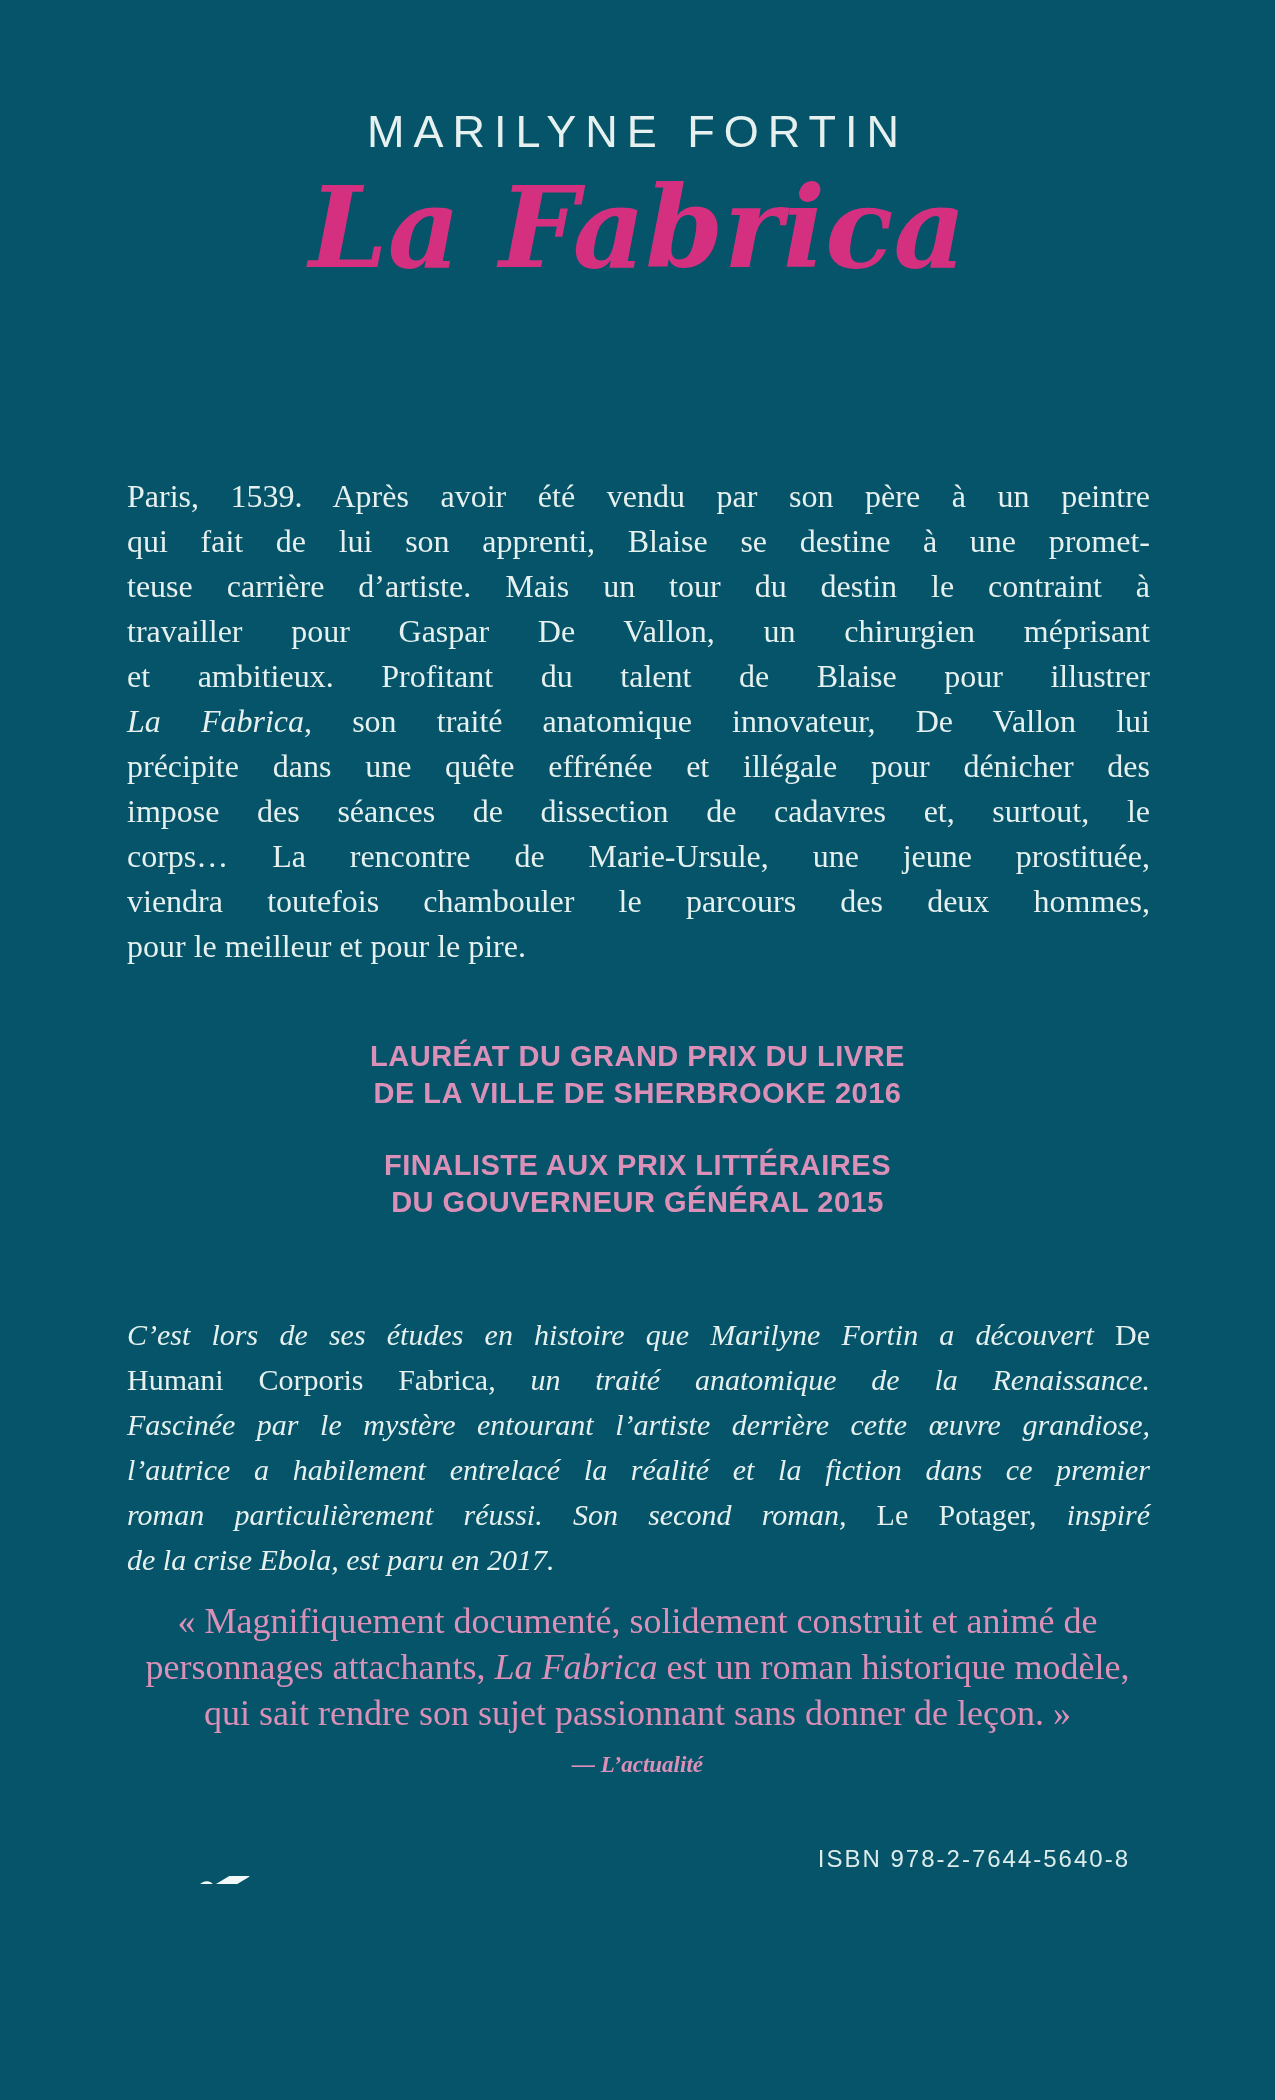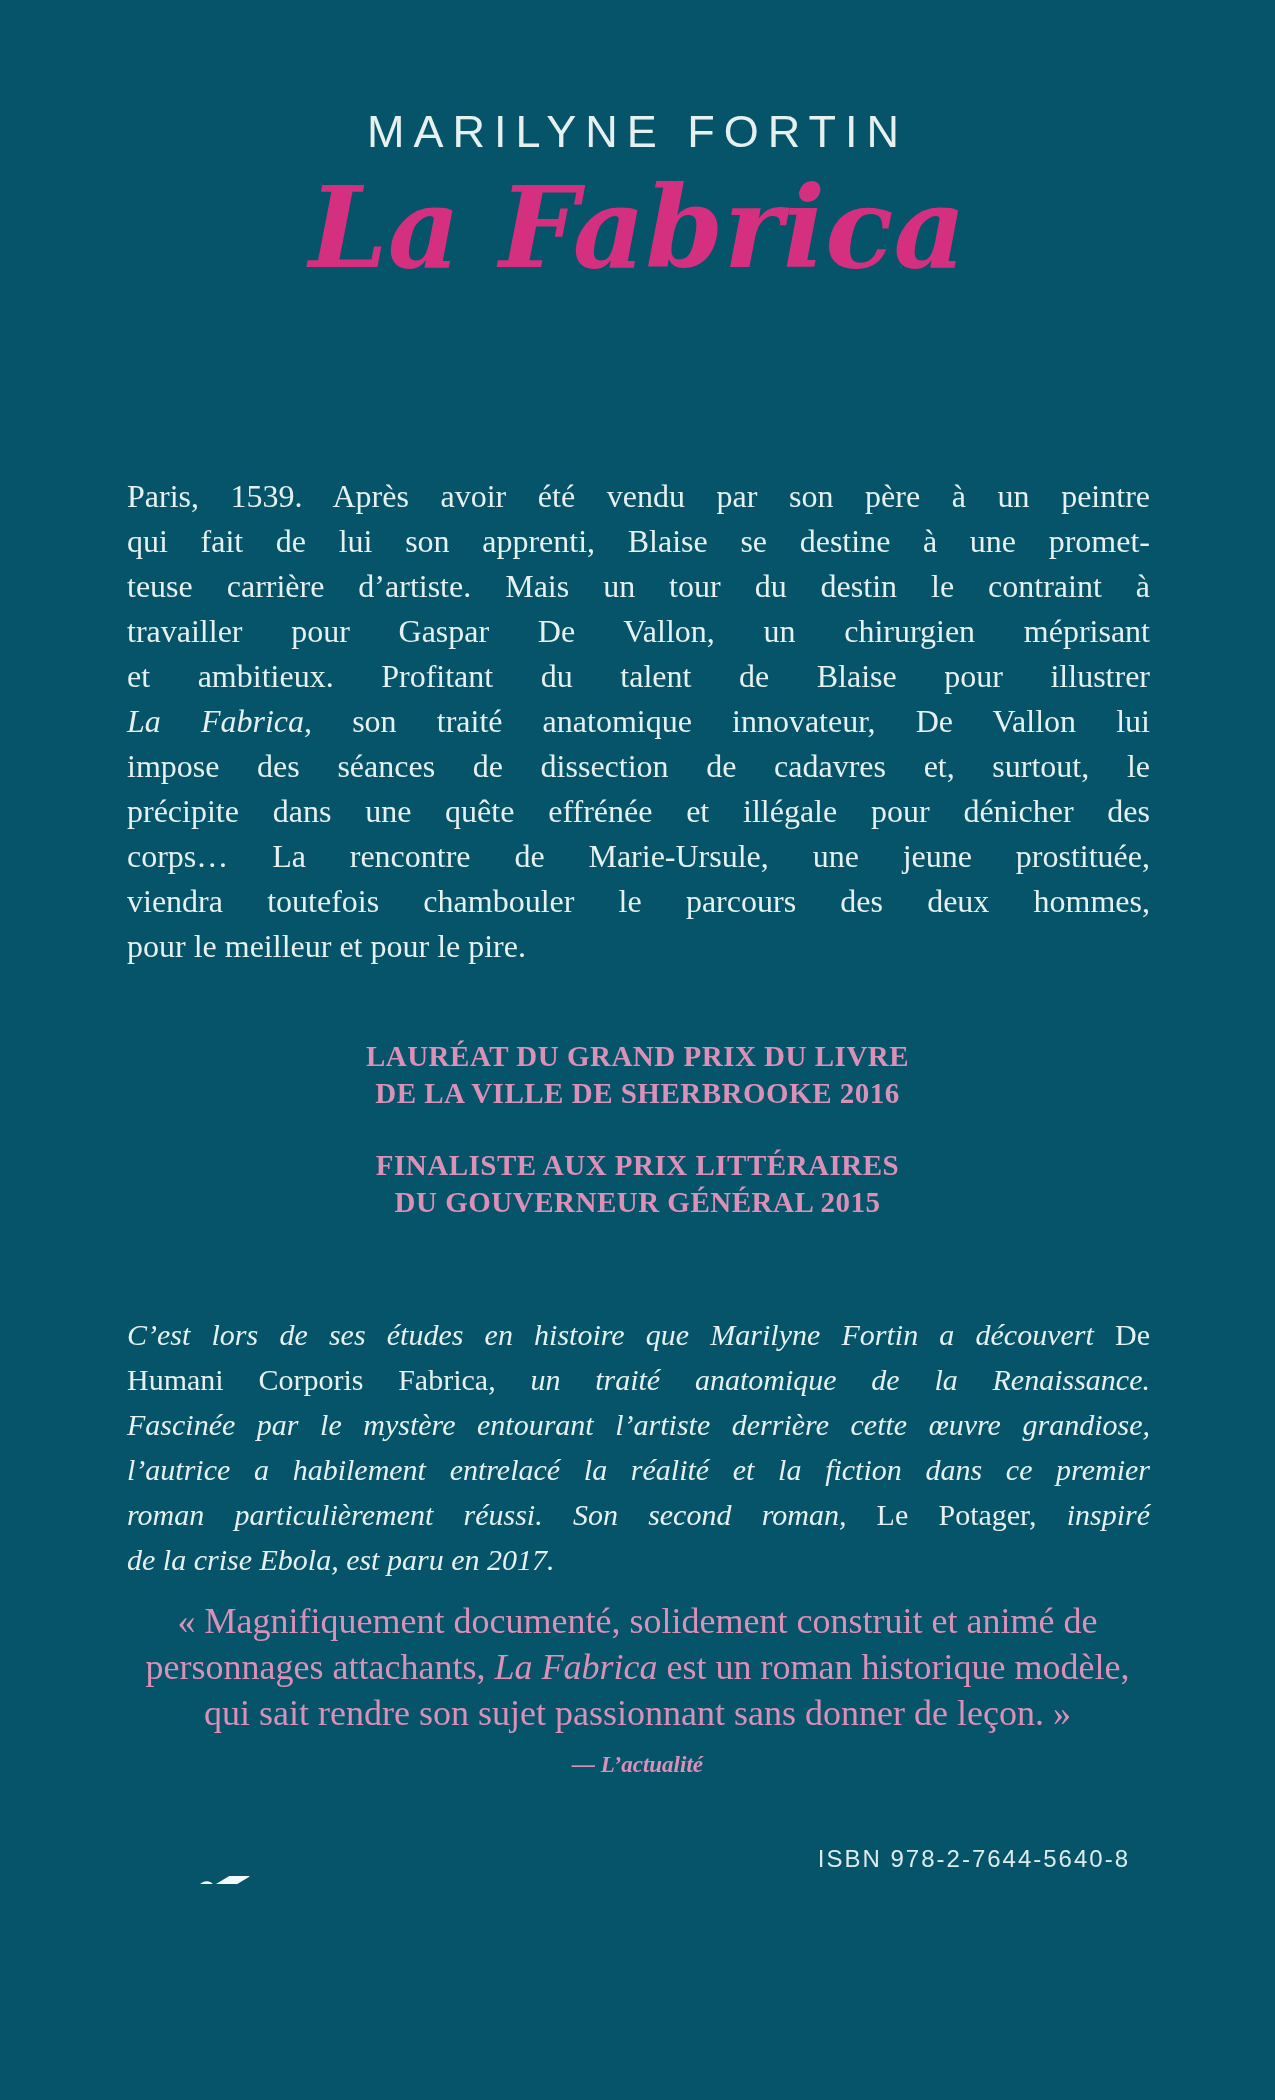--- a/index.html
+++ b/index.html
@@ -36,21 +36,21 @@
     font-family:"Liberation Serif",serif;
     font-style:italic;
     font-size:30px; line-height:45px;
     color:var(--text-white,#e6f1ef);
     text-align:left;
   }
   .just { text-align:justify; text-align-last:justify; }
   .awards {
     position:absolute; left:0; right:0; top:1038px;
     text-align:center;
-    font-family:Liberation Serif, serif;
+    font-family:Liberation Sans, sans-serif;
     font-weight:700; font-size:29px; line-height:37px;
     letter-spacing:0.5px;
     color:var(--soft-pink,#db90b8);
   }
   .award + .award { margin-top:35px; }
   .quote {
     position:absolute; left:0; right:0; top:1598px;
     text-align:center;
     font-family:"Liberation Serif",serif;
     font-size:36px; line-height:46px;
@@ -97,22 +97,22 @@
 
   <div class="title">La Fabrica</div>
 
   <div class="synopsis">
       <div class="just"><span>Paris, 1539. Après avoir été vendu par son père à un peintre</span></div>
       <div class="just"><span>qui fait de lui son apprenti, Blaise se destine à une promet-</span></div>
       <div class="just"><span>teuse carrière d’artiste. Mais un tour du destin le contraint à</span></div>
       <div class="just"><span>travailler pour Gaspar De Vallon, un chirurgien méprisant</span></div>
       <div class="just"><span>et ambitieux. Profitant du talent de Blaise pour illustrer</span></div>
       <div class="just"><span style="font-style: italic;">La Fabrica</span><span>, son traité anatomique innovateur, De Vallon lui</span></div>
+      <div class="just"><span>précipite dans une quête effrénée et illégale pour dénicher des</span></div>
       <div class="just"><span>impose des séances de dissection de cadavres et, surtout, le</span></div>
-      <div class="just"><span>précipite dans une quête effrénée et illégale pour dénicher des</span></div>
       <div class="just"><span>corps… La rencontre de Marie-Ursule, une jeune prostituée,</span></div>
       <div class="just"><span>viendra toutefois chambouler le parcours des deux hommes,</span></div>
       <div><span>pour le meilleur et pour le pire.</span></div>
     </div>
 
   <div class="awards">
     <div class="award">
       <div>LAURÉAT DU GRAND PRIX DU LIVRE</div>
       <div>DE LA VILLE DE SHERBROOKE 2016</div>
     </div>

